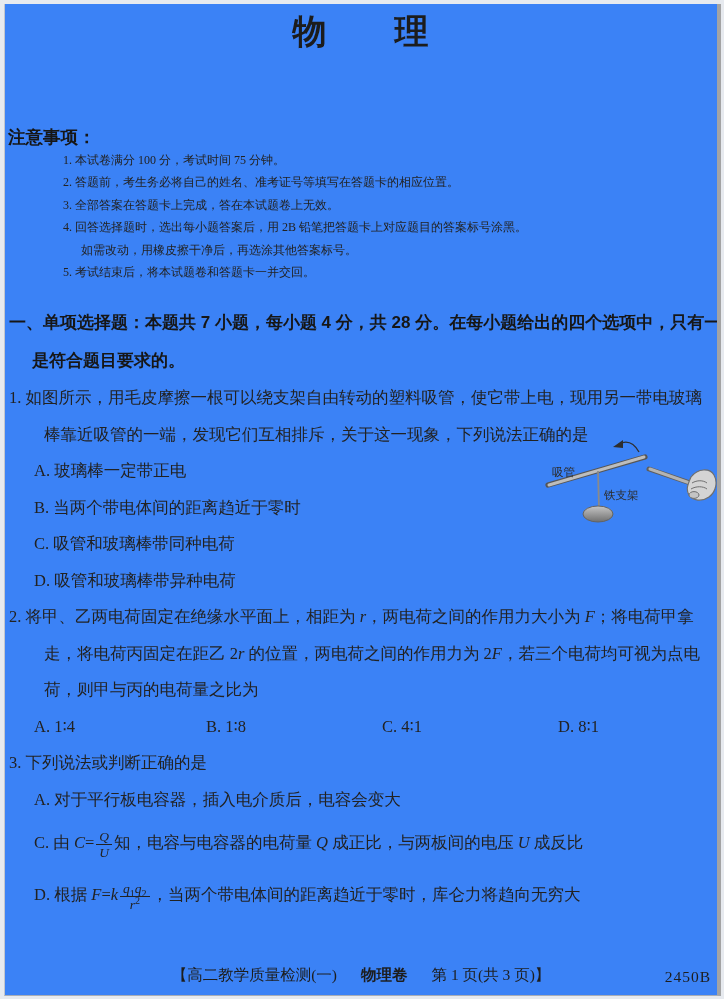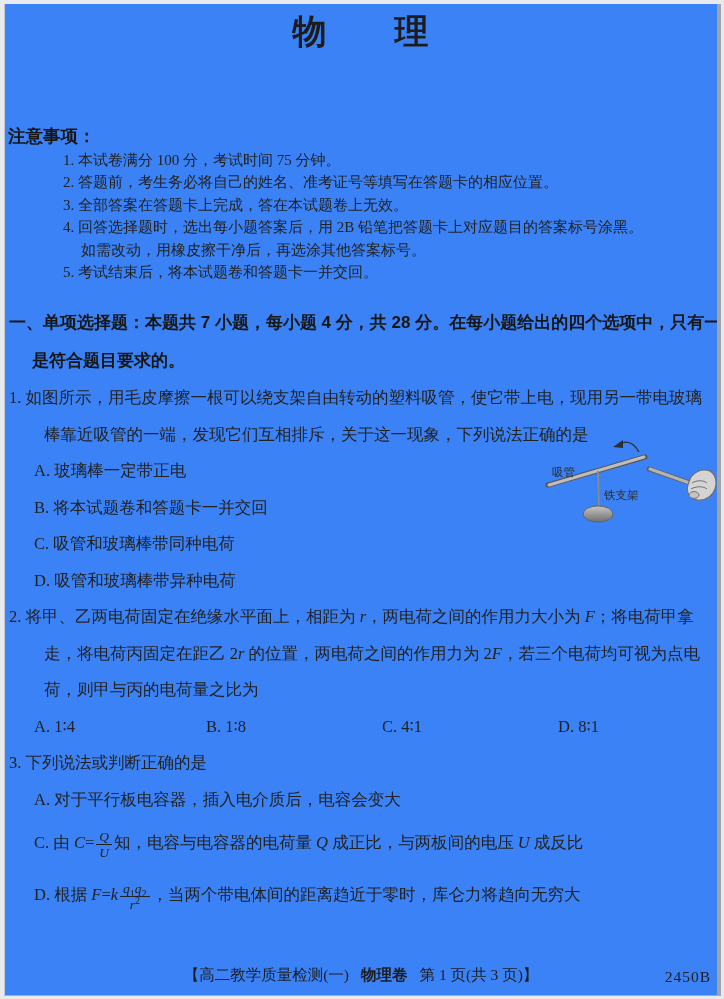--- a/index.html
+++ b/index.html
@@ -18,23 +18,23 @@
   }
   .content{position:absolute;left:0;top:0;right:0;padding:0 4px 0 3px;}
 
   .title-row{
     margin-top:6px;line-height:42px;font-size:34px;font-weight:bold;text-align:center;
     font-family:"Liberation Sans","DejaVu Sans",sans-serif;color:#1c1c1c;
   }
 
   .notice-head{
     margin-top:74px;line-height:23px;font-size:17.5px;font-weight:bold;
-    font-family:Liberation Mono, monospace;color:#161616;
+    font-family:Liberation Serif, serif;color:#161616;
   }
-  .n-line{padding-left:73px;font-size:15px;line-height:22.4px;white-space:nowrap;}
+  .n-line{padding-left:73px;font-size:12px;line-height:22.4px;white-space:nowrap;}
   .n-first{text-indent:-18px;}
 
   .sec-head{
     font-size:17px;font-weight:bold;line-height:38px;
     font-family:"Liberation Sans","DejaVu Sans",sans-serif;color:#161616;white-space:nowrap;
   }
   .sec-l1{margin-top:21px;padding-left:1px;}
   .sec-l2{padding-left:24px;}
 
   .ql{font-size:16.5px;line-height:36.5px;white-space:nowrap;}
@@ -60,21 +60,21 @@
   .frac .den{padding:0 3px;display:block;}
   sub,sup{font-size:10px;line-height:0;}
 
   .q1-figure{position:absolute;left:537px;top:429px;width:180px;height:112px;}
 
   .footer{
     position:absolute;left:0;right:0;bottom:9px;text-align:center;
     font-size:15.5px;color:#1d1d1d;white-space:nowrap;
   }
   .footer .f-bold{
-    font-family:Liberation Sans, sans-serif;font-weight:bold;margin:0 12px;
+    font-family:Liberation Sans, sans-serif;font-weight:bold;margin:0 24px;
   }
   .page-code{
     position:absolute;right:6px;bottom:9px;font-size:15.5px;letter-spacing:1px;color:#1d1d1d;
   }
 </style>
 </head>
 <body>
 
 <div class="page">
   <div class="paper">
@@ -89,21 +89,21 @@
       <div class="n-line n-first">4. 回答选择题时，选出每小题答案后，用 2B 铅笔把答题卡上对应题目的答案标号涂黑。</div>
       <div class="n-line">如需改动，用橡皮擦干净后，再选涂其他答案标号。</div>
       <div class="n-line n-first">5. 考试结束后，将本试题卷和答题卡一并交回。</div>
 
       <div class="sec-head sec-l1">一、单项选择题：本题共 7 小题，每小题 4 分，共 28 分。在每小题给出的四个选项中，只有一项</div>
       <div class="sec-head sec-l2">是符合题目要求的。</div>
 
       <div class="ql ql-stem">1. 如图所示，用毛皮摩擦一根可以绕支架自由转动的塑料吸管，使它带上电，现用另一带电玻璃</div>
       <div class="ql ql-cont">棒靠近吸管的一端，发现它们互相排斥，关于这一现象，下列说法正确的是</div>
       <div class="ql ql-opt">A. 玻璃棒一定带正电</div>
-      <div class="ql ql-opt">B. 将本试题卷和答题卡一并交回</div>
+      <div class="ql ql-opt">B. 当两个带电体间的距离趋近于零时</div>
       <div class="ql ql-opt">C. 吸管和玻璃棒带同种电荷</div>
       <div class="ql ql-opt">D. 吸管和玻璃棒带异种电荷</div>
 
       <div class="ql ql-stem">2. 将甲、乙两电荷固定在绝缘水平面上，相距为 <i>r</i>，两电荷之间的作用力大小为 <i>F</i>；将电荷甲拿</div>
       <div class="ql ql-cont">走，将电荷丙固定在距乙 2<i>r</i> 的位置，两电荷之间的作用力为 2<i>F</i>，若三个电荷均可视为点电</div>
       <div class="ql ql-cont">荷，则甲与丙的电荷量之比为</div>
       <div class="opt-row">
         <span class="opt-a">A. 1∶4</span><span class="opt-b">B. 1∶8</span><span class="opt-c">C. 4∶1</span><span class="opt-d">D. 8∶1</span>
       </div>
 

